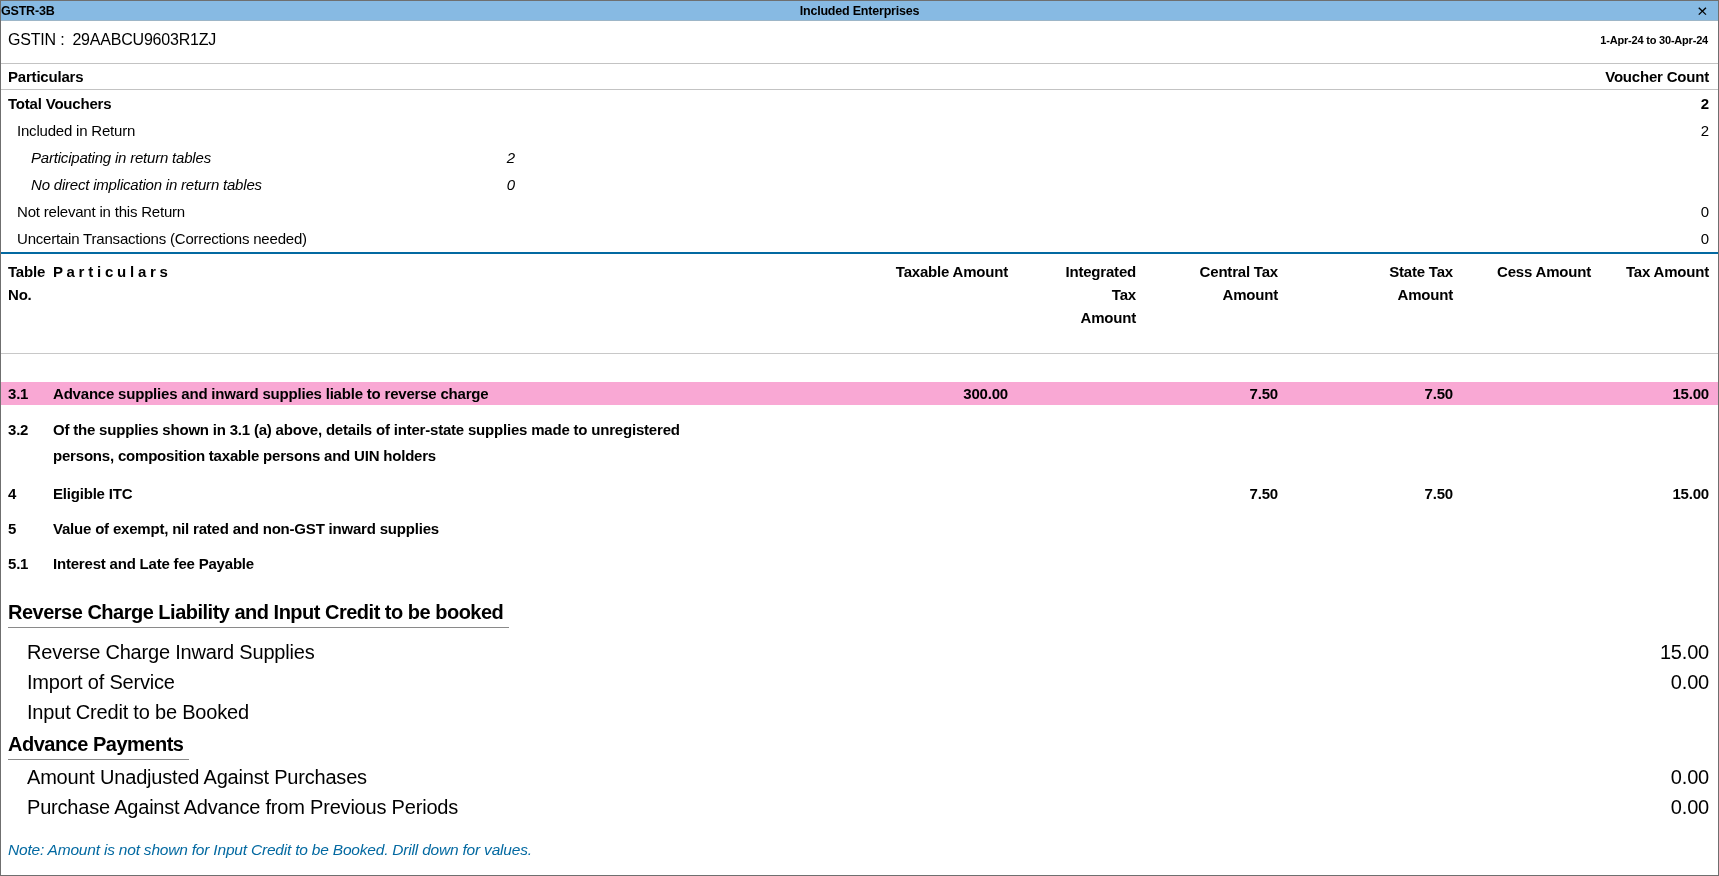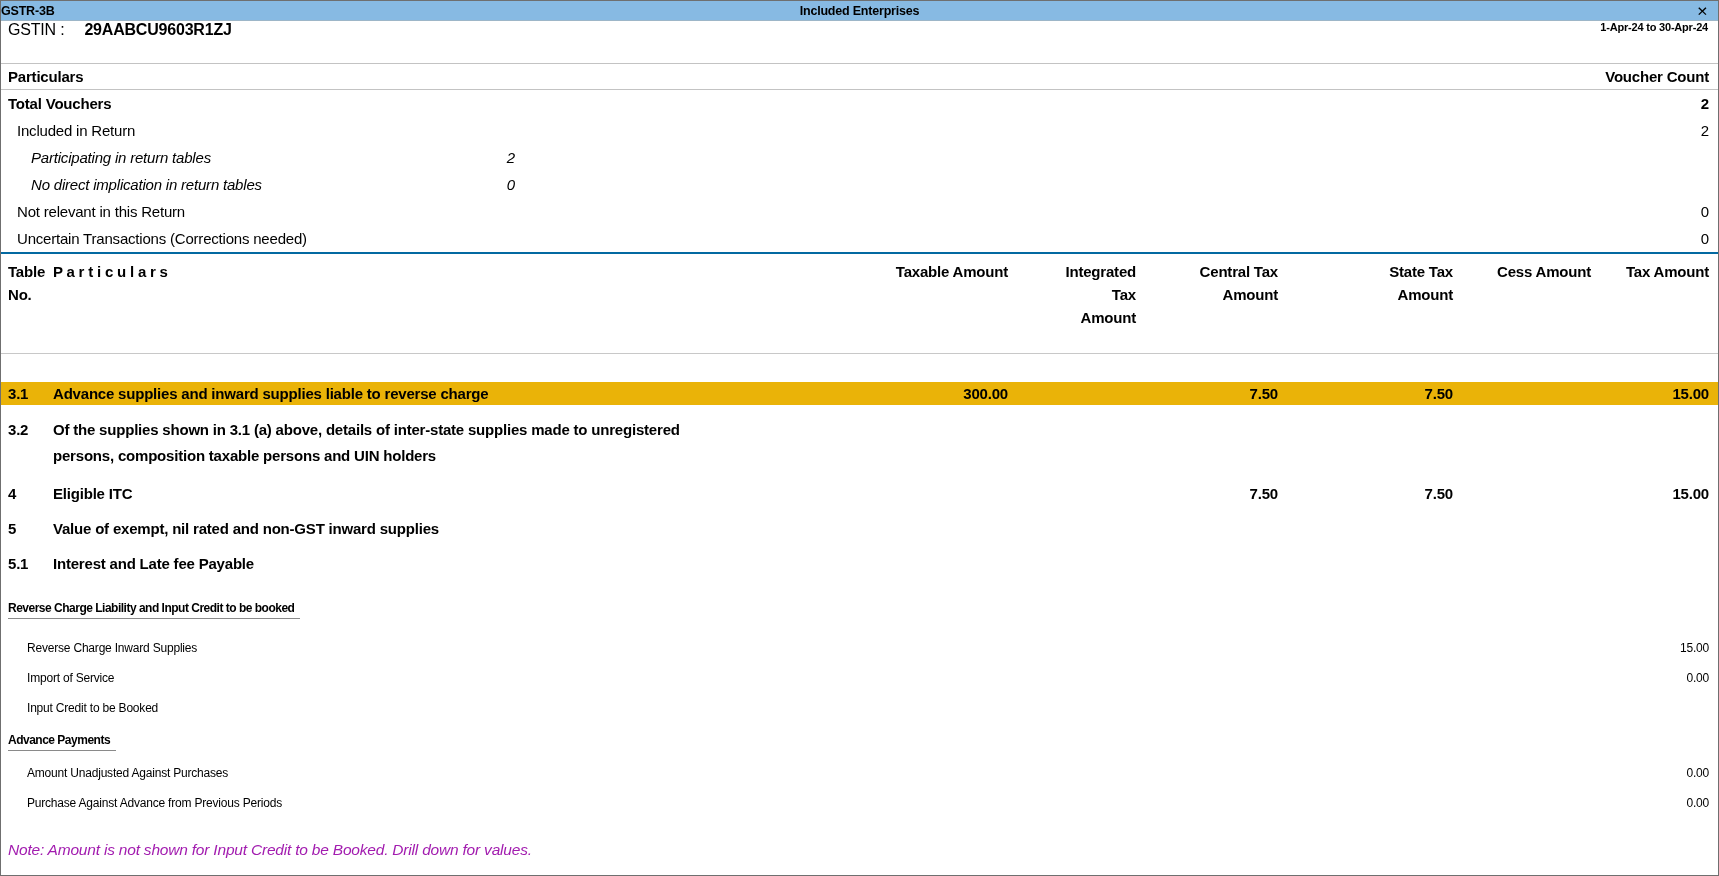--- a/index.html
+++ b/index.html
@@ -12,23 +12,23 @@
   
   .titlebar {
     height:20px; background:#87bae3; border-bottom:1px solid #9db6c8;
     display:flex; align-items:center; font-size:12.5px; font-weight:700;
   }
   .titlebar .tb-left  { width:320px; }
   .titlebar .tb-center{ flex:1; text-align:center; }
   .titlebar .tb-right { width:320px; text-align:right; padding-right:10px; }
   .close-x { cursor:default; font-size:14px; font-weight:400; display:inline-block; transform:scaleY(0.95); }
   
-  .gstin-row { height:37px; display:flex; align-items:flex-start; font-size:16px; padding:0 10px 0 7px; }
+  .gstin-row { height:37px; display:flex; align-items:center; font-size:16px; padding:0 10px 0 7px; }
   .gstin-label { font-weight:400; }
-  .gstin-value { font-weight:700; margin-left:20px; }
+  .gstin-value { font-weight:400; margin-left:8px; }
   .period { margin-left:auto; font-weight:700; font-size:11px; }
   
   .part-head {
     margin-top:5px; height:27px; line-height:25px;
     border-top:1px solid #c3c3c3; border-bottom:1px solid #c3c3c3;
     display:flex; font-size:15px; font-weight:700; padding:0 9px 0 7px;
   }
   .part-head .ph-right { margin-left:auto; }
   
   .summary { font-size:15px; }
@@ -44,37 +44,37 @@
   .tcols { display:grid; grid-template-columns:45px minmax(0,1fr) 150px 128px 142px 175px 138px 118px; padding:0 9px 0 7px; }
   .num { text-align:right; white-space:pre-line; }
   .table-head {
     border-top:2px solid #0369a1; border-bottom:1px solid #c8c8c8;
     height:102px; font-size:15px; font-weight:700; padding-top:6px;
   }
   .table-head .hcell { line-height:23px; white-space:pre-line; }
   .tbody { font-size:15px; font-weight:700; }
   .t-row { align-items:flex-start; line-height:23px; }
   .t-row .t-part { max-width:640px; line-height:26px; margin-top:-1px; }
-  .t-row.highlight { background:#eab308; }
+  .t-row.highlight { background:#f9a8d4; }
   .row-31 { margin-top:28px; height:23px; }
   .row-32 { margin-top:13px; }
   .row-sm { margin-top:12px; height:23px; }
   .row-4  { margin-top:13px; }
   
-  .booking { font-size:12px; }
+  .booking { font-size:20px; }
   .b-row { display:grid; grid-template-columns:1fr 140px; padding:0 9px 0 7px; align-items:baseline; }
   .b-tax { text-align:right; }
   .b-row.sec-title { margin-top:26px; height:27px; }
   .b-row.sec-title .b-label { font-weight:700; letter-spacing:-0.5px; display:inline-block; border-bottom:1px solid #8a8a8a; padding:0 6px 3px 0; justify-self:start; }
   .b-row.sec-title.tight { margin-top:8px; }
   .b-row.sec-row { margin-top:6px; height:24px; }
   .b-row.sec-row .b-label { padding-left:19px; }
   .b-row.first { margin-top:13px; }
   
-  .note { margin-top:21px; padding-left:7px; font-size:15.5px; font-style:italic; color:#a21caf; }
+  .note { margin-top:21px; padding-left:7px; font-size:15.5px; font-style:italic; color:#0369a1; }
 </style>
 </head>
 <body>
 
 <div class="page">
 
   <div class="titlebar">
     <div class="tb-left">GSTR-3B</div>
     <div class="tb-center">Included Enterprises</div>
     <div class="tb-right">

